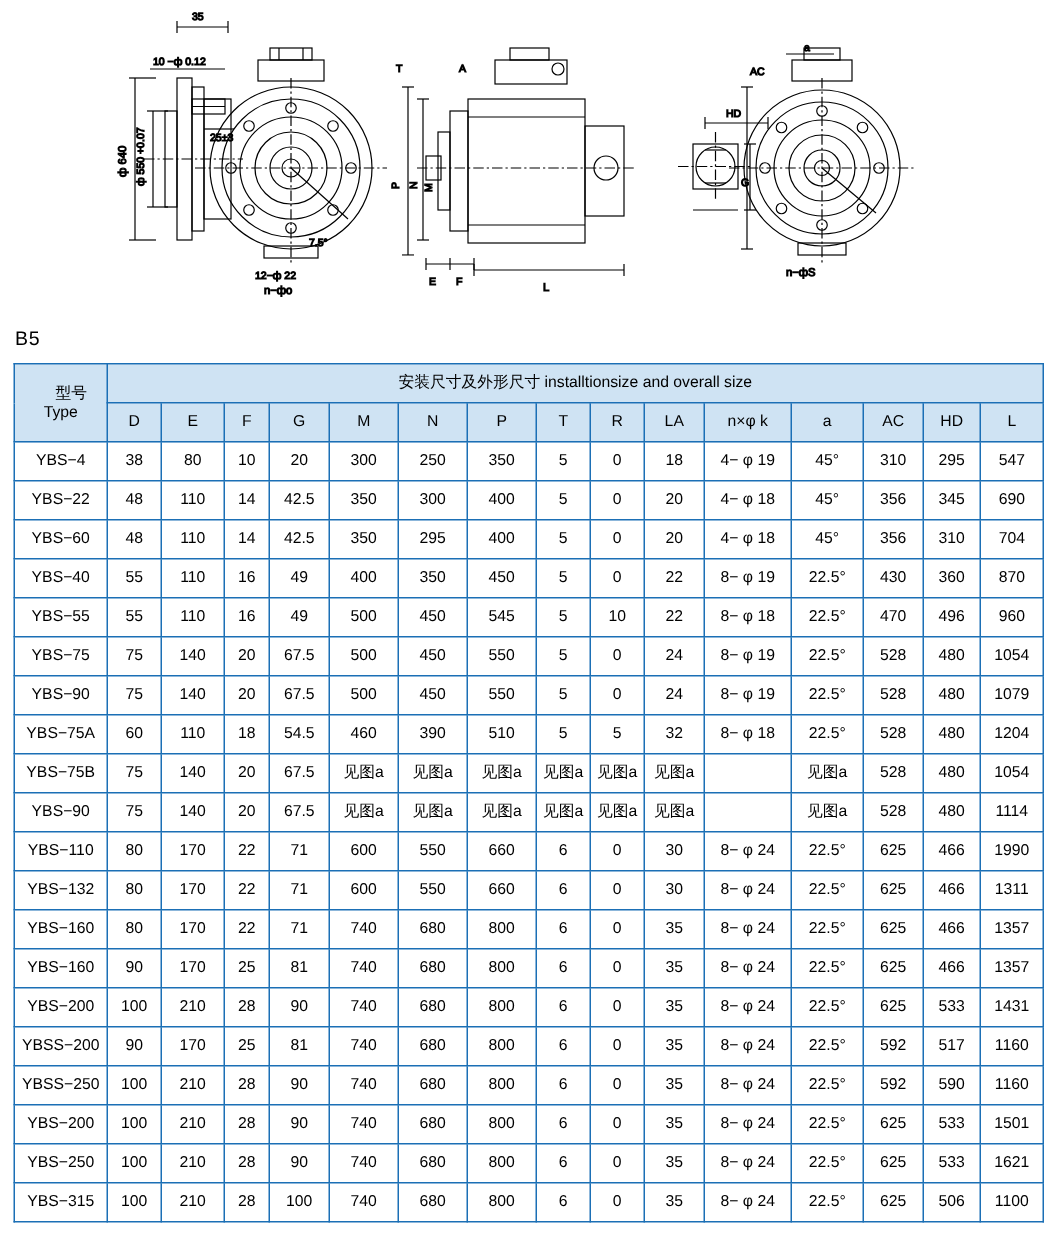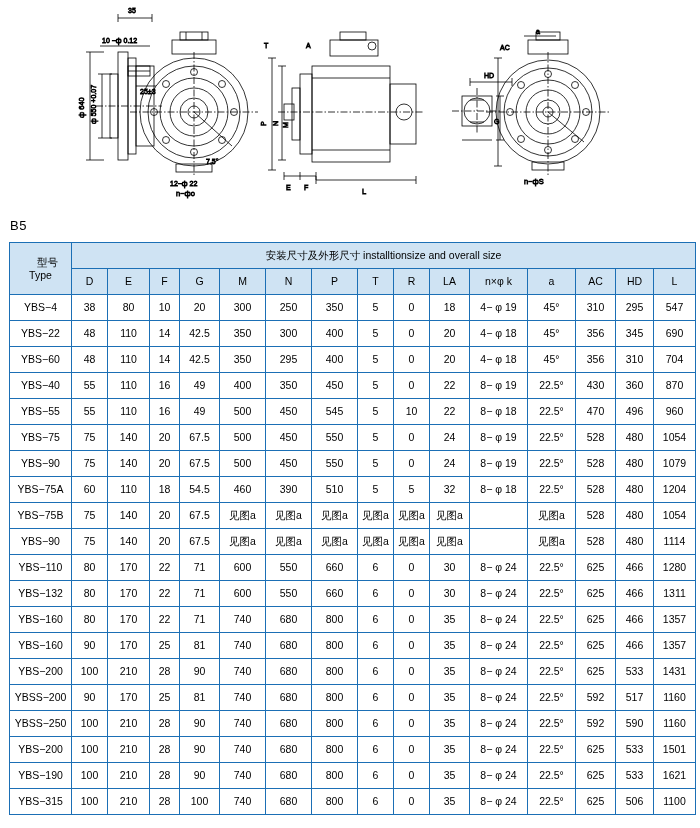--- a/index.html
+++ b/index.html
@@ -516,21 +516,21 @@
             <td class="cell">600</td>
             <td class="cell">550</td>
             <td class="cell">660</td>
             <td class="cell">6</td>
             <td class="cell">0</td>
             <td class="cell">30</td>
             <td class="cell cell-sm">8− φ 24</td>
             <td class="cell">22.5°</td>
             <td class="cell">625</td>
             <td class="cell">466</td>
-            <td class="cell">1280</td>
+            <td class="cell">1990</td>
           </tr>
           <tr>
             <td class="model">YBS−132</td>
             <td class="cell">80</td>
             <td class="cell">170</td>
             <td class="cell">22</td>
             <td class="cell">71</td>
             <td class="cell">600</td>
             <td class="cell">550</td>
             <td class="cell">660</td>
@@ -645,21 +645,21 @@
             <td class="cell">6</td>
             <td class="cell">0</td>
             <td class="cell">35</td>
             <td class="cell cell-sm">8− φ 24</td>
             <td class="cell">22.5°</td>
             <td class="cell">625</td>
             <td class="cell">533</td>
             <td class="cell">1501</td>
           </tr>
           <tr>
-            <td class="model">YBS−190</td>
+            <td class="model">YBS−250</td>
             <td class="cell">100</td>
             <td class="cell">210</td>
             <td class="cell">28</td>
             <td class="cell">90</td>
             <td class="cell">740</td>
             <td class="cell">680</td>
             <td class="cell">800</td>
             <td class="cell">6</td>
             <td class="cell">0</td>
             <td class="cell">35</td>

